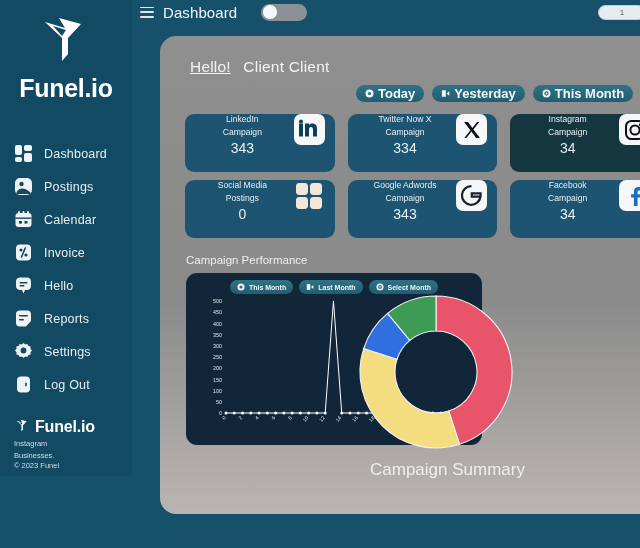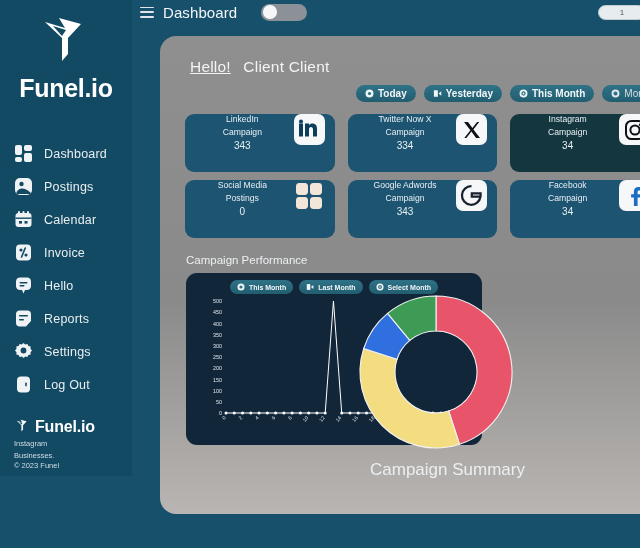--- a/index.html
+++ b/index.html
@@ -79,42 +79,42 @@
   }
   .greet .hi{margin-right:8px;text-decoration:underline;}
 
   .filters{
     display:flex;gap:8px;margin:9px 0 0 196px;
   }
   .chip{
     display:flex;align-items:center;gap:4px;
     height:17px;padding:0 9px;border-radius:10px;
     background:linear-gradient(180deg,#2f7287 0%,#225d70 100%);
-    color:#f2f7f9;font-size:10px;font-weight:700;white-space:nowrap;cursor:pointer;
+    color:#f2f7f9;font-size:13px;font-weight:700;white-space:nowrap;cursor:pointer;
   }
   .chip.muted{color:#d7dfe3;font-weight:400;}
   .chip .ci{width:9px;height:9px;flex:0 0 9px;}
 
   
   .cards{margin:12px 0 0 25px;display:flex;flex-direction:column;gap:8px;}
   .card-row{display:flex;gap:13px;}
   .card{
     width:157px;height:58px;border-radius:9px;
     background:#1c5472;
     display:flex;align-items:flex-start;justify-content:space-between;
     padding:0 10px 0 6px;box-sizing:border-box;
     position:relative;cursor:pointer;
   }
   .card.dark{background:#13363f;}
   .card-txt{
     flex:1;text-align:center;color:#e9eff2;
     display:flex;flex-direction:column;gap:3px;
   }
   .card-title{font-size:8.6px;line-height:10px;}
-  .card-val{font-size:10px;}
+  .card-val{font-size:14px;}
   .card-ico{
     width:31px;height:31px;border-radius:7px;background:#f6f7f8;
     display:flex;align-items:center;justify-content:center;flex:0 0 31px;
   }
   .card-ico svg{display:block;}
   .card-ico.plain{background:transparent;}
 
   
   .sec-title{margin:16px 0 0 26px;color:#eceff1;font-size:11.5px;}
   .chart-wrap{

